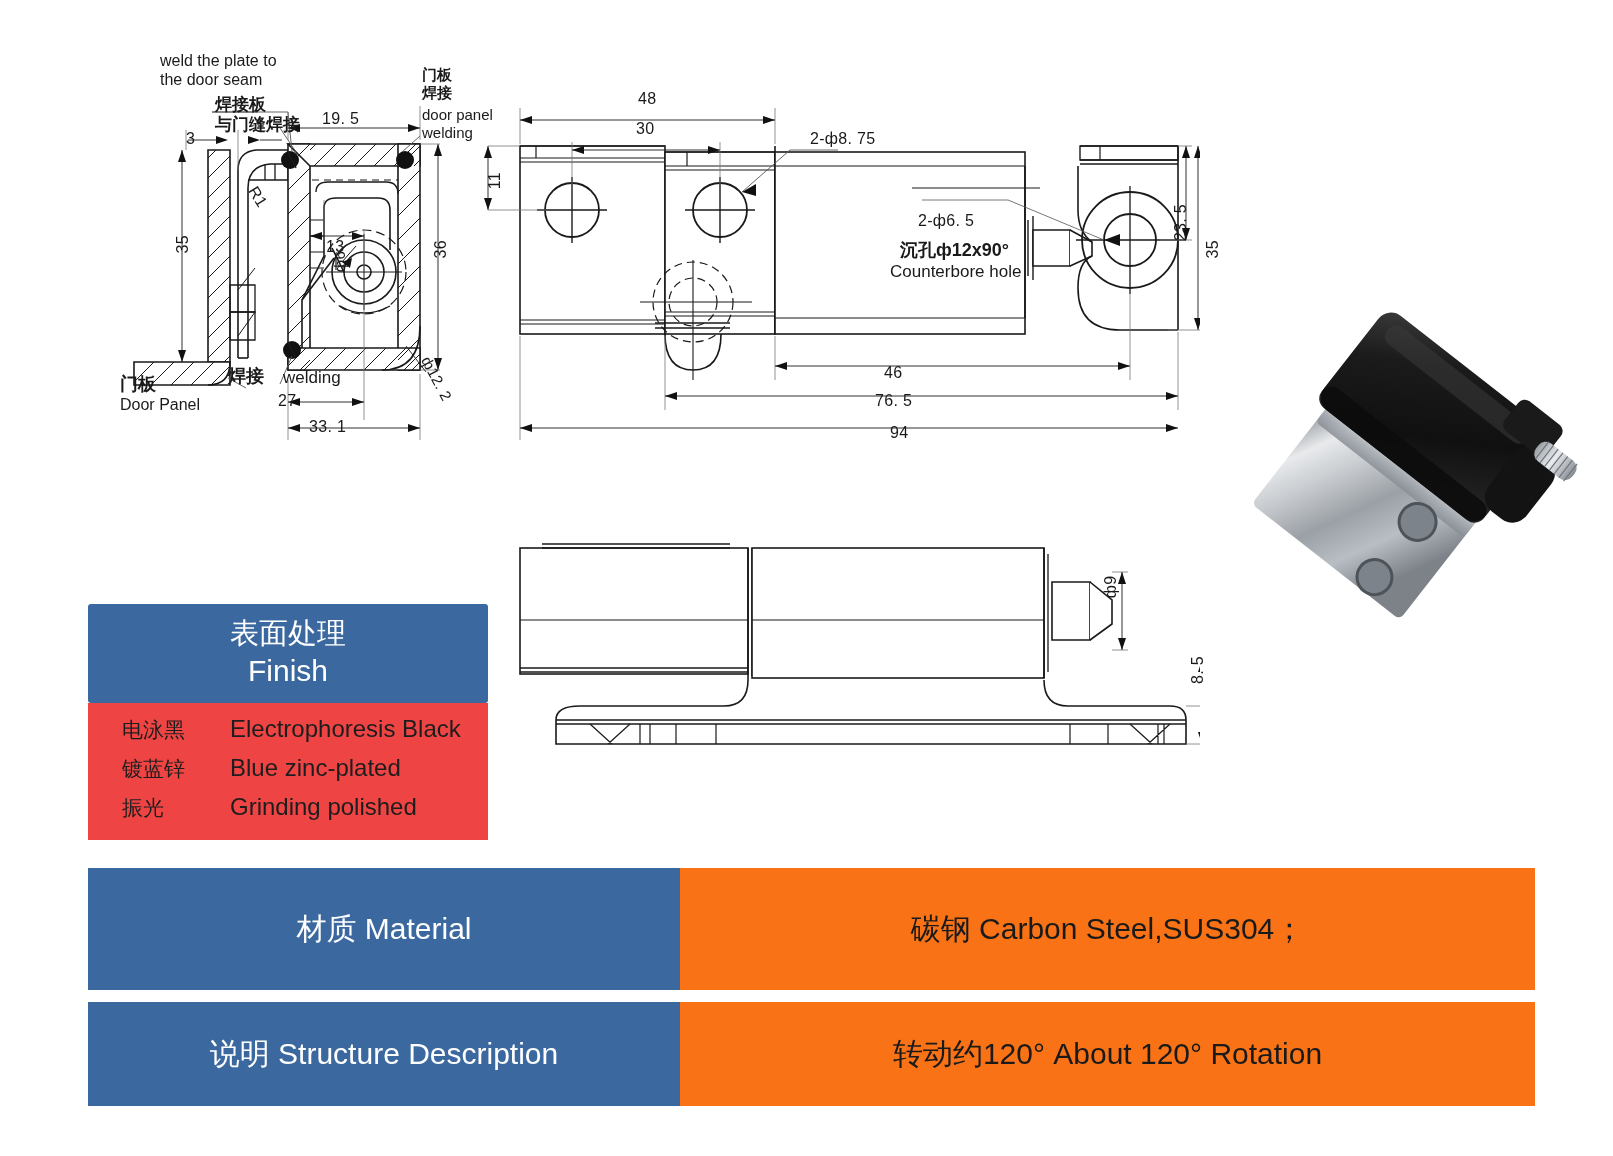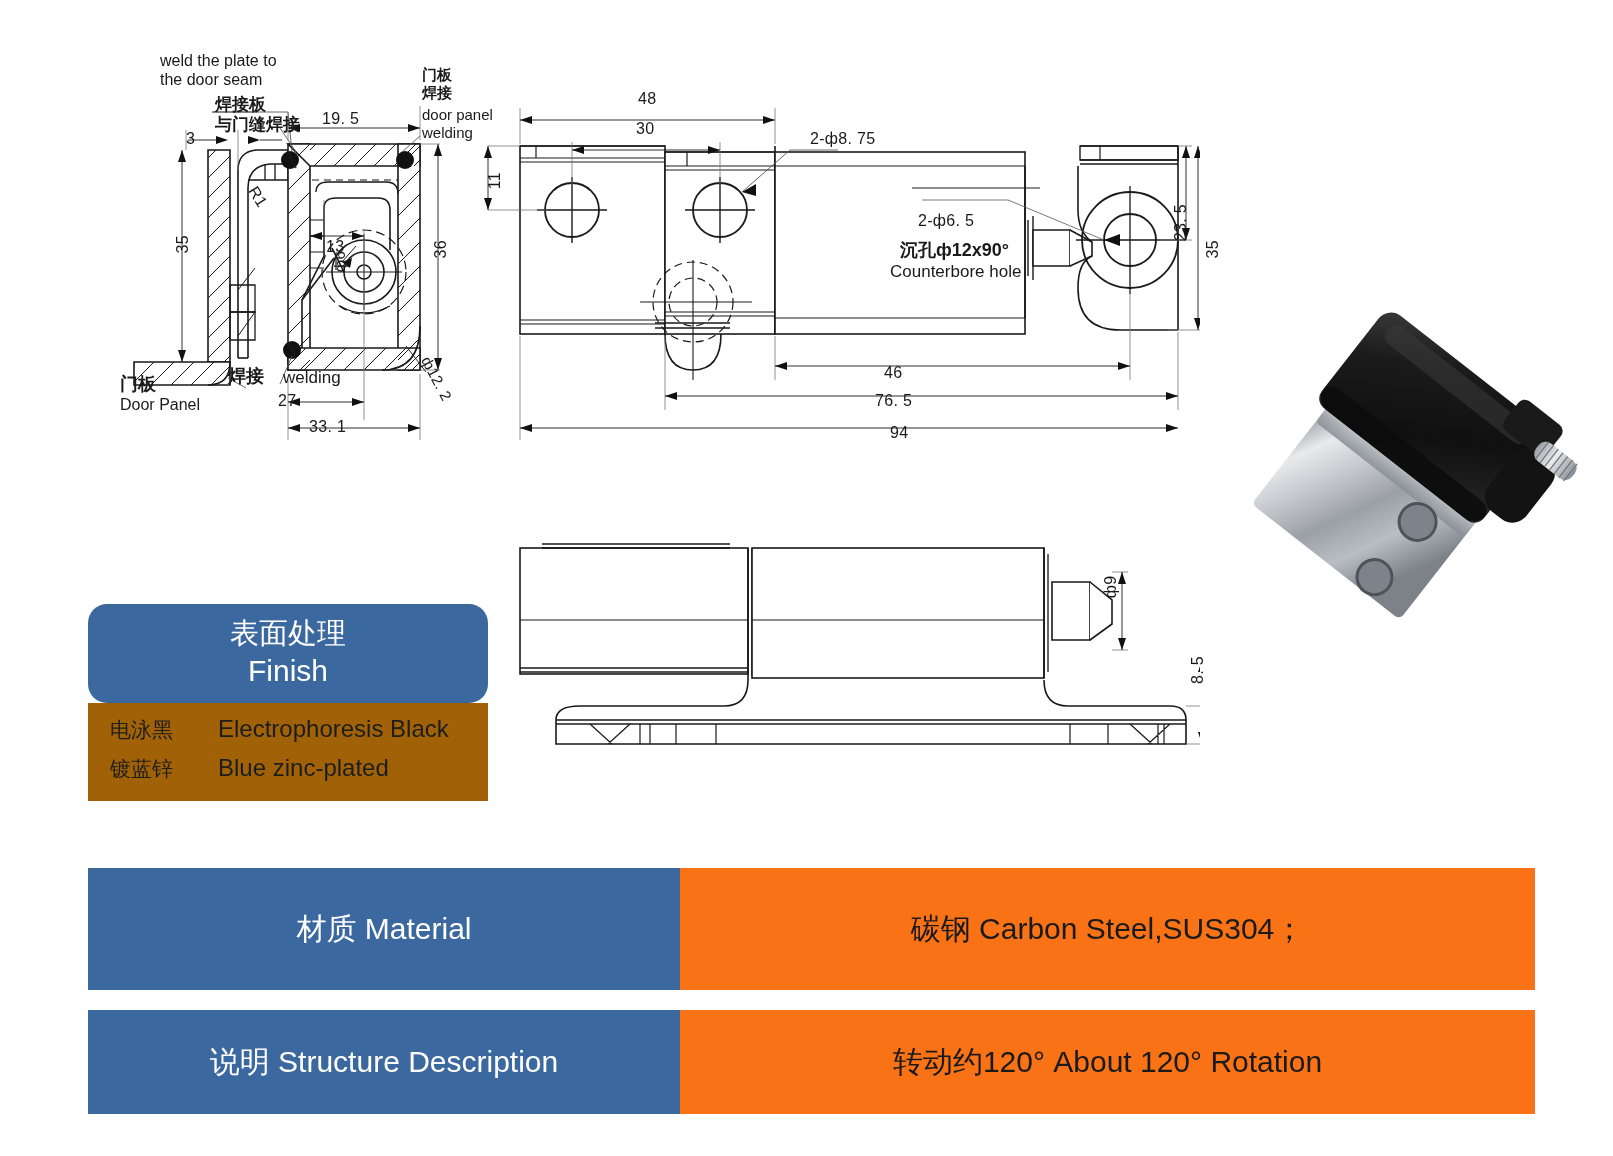--- a/index.html
+++ b/index.html
@@ -10,32 +10,32 @@
   
   .dwg{position:absolute;}
   .note{position:absolute;font-size:15px;line-height:1.18;color:#1a1a1a;white-space:pre;}
   .dim{position:absolute;font-size:16px;color:#1a1a1a;white-space:nowrap;letter-spacing:.3px;}
   .dim.rot{transform-origin:50% 50%;}
   .vert{writing-mode:vertical-rl;transform:rotate(180deg);}
 
   
   .finish-box{position:absolute;left:88px;top:604px;width:400px;}
   .finish-head{
-     background:#3a689f;color:#ffffff;border-radius:19px;
+     background:#3a689f;color:#ffffff;border-radius:3px;
      text-align:center;padding:12px 11px 14px;
      font-size:29px;line-height:1.24;font-weight:400;}
   .finish-head .cn{display:block;font-size:29px;}
   .finish-head .en{display:block;font-size:30px;}
-  .finish-body{background:#a16207;padding:8px 0 12px;}
+  .finish-body{background:#ef4444;padding:8px 12px 12px;}
   .finish-row{display:flex;align-items:baseline;padding:4px 0 6px;}
   .finish-row .cn{width:108px;padding-left:22px;font-size:21px;color:#1d1d1d;}
   .finish-row .en{font-size:24px;color:#1d1d1d;}
 
   .spec-table{position:absolute;left:88px;top:868px;width:1447px;}
-  .spec-row{display:flex;margin-bottom:20px;}
+  .spec-row{display:flex;margin-bottom:12px;}
   .spec-row .label{
      width:592px;background:#3a689f;color:#fff;
      display:flex;align-items:center;justify-content:center;
      font-size:30px;height:122px;text-align:center;}
   .spec-row .value{
      flex:1;background:#f97316;color:#1a1a1a;
      display:flex;align-items:center;justify-content:center;
      font-size:30px;height:122px;text-align:center;}
   .spec-row.r2 .label,.spec-row.r2 .value{height:104px;}
 
@@ -431,20 +431,24 @@
     </div>
     <div class="finish-body">
       <div class="finish-row">
         <span class="cn">电泳黑</span>
         <span class="en">Electrophoresis Black</span>
       </div>
       <div class="finish-row">
         <span class="cn">镀蓝锌</span>
         <span class="en">Blue zinc-plated</span>
       </div>
+      <div class="finish-row">
+        <span class="cn">振光</span>
+        <span class="en">Grinding polished</span>
+      </div>
     </div>
   </div>
 
   <div class="spec-table">
     <div class="spec-row r1">
       <div class="label">材质 Material</div>
       <div class="value">碳钢  Carbon Steel,SUS304；</div>
     </div>
     <div class="spec-row r2">
       <div class="label">说明 Structure Description</div>

